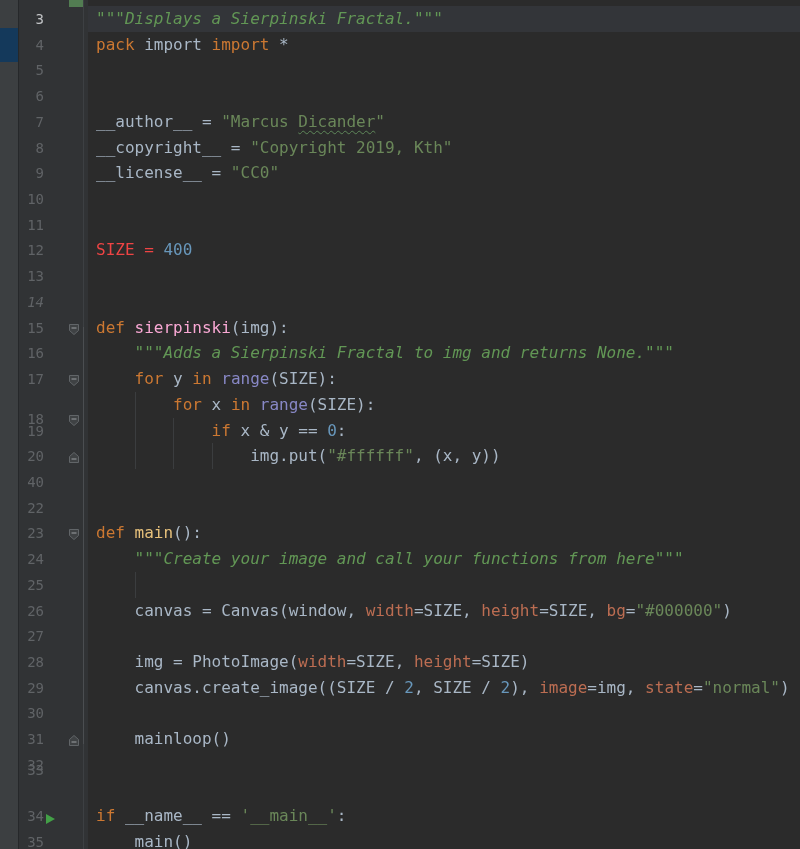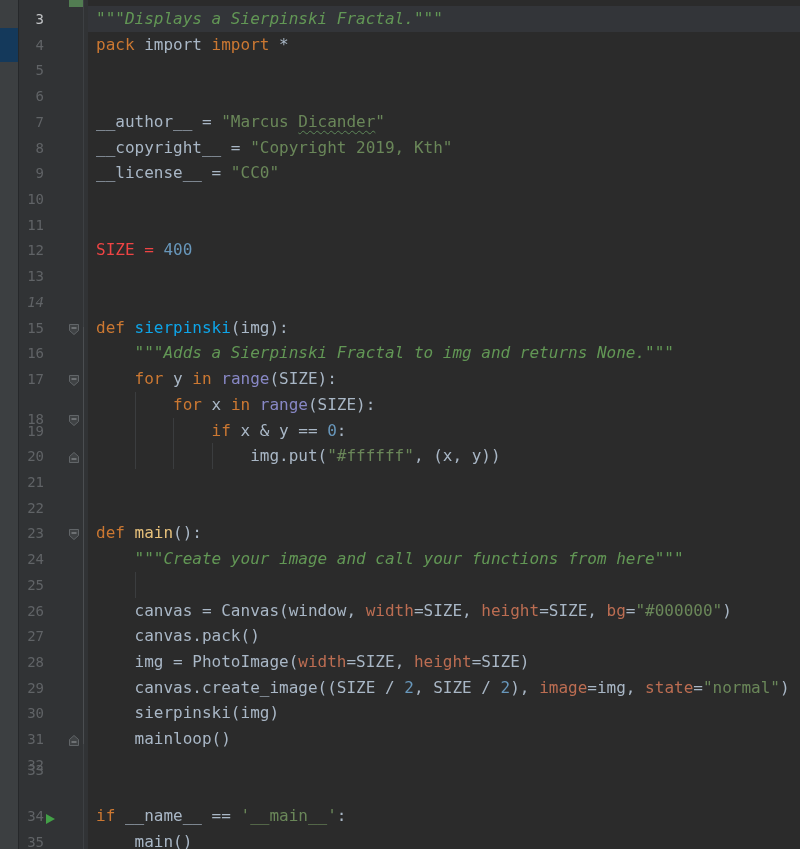--- a/index.html
+++ b/index.html
@@ -112,21 +112,21 @@
         <span class="line-number">19</span>
       </div>
       <div class="gutter-row" style="top: 443.24px;">
         <span class="line-number">20</span>
         <span class="fold-marker"><svg width="12" height="13" viewBox="0 0 12 13">
             <path d="M1.5 11.5 H10.5 V5.5 L6 1.5 L1.5 5.5 Z" fill="#3f4244" stroke="#616568"></path>
             <line x1="3.5" y1="8" x2="8.5" y2="8" stroke="#9da0a3"></line>
           </svg></span>
       </div>
       <div class="gutter-row" style="top: 468.96px;">
-        <span class="line-number">21</span>
+        <span class="line-number">40</span>
       </div>
       <div class="gutter-row" style="top: 494.68px;">
         <span class="line-number">22</span>
       </div>
       <div class="gutter-row" style="top: 520.4px;">
         <span class="line-number">23</span>
         <span class="fold-marker"><svg width="12" height="13" viewBox="0 0 12 13">
             <path d="M1.5 1.5 H10.5 V7.5 L6 11.5 L1.5 7.5 Z" fill="#3f4244" stroke="#616568"></path>
             <line x1="3.5" y1="5" x2="8.5" y2="5" stroke="#9da0a3"></line>
           </svg></span>
@@ -185,34 +185,32 @@
       <div class="code-line" style="top: 57.44px;"></div>
       <div class="code-line" style="top: 83.16px;"></div>
       <div class="code-line" style="top: 108.88px;"><span class="tok plain" style="color: rgb(169, 183, 198);">__author__ = </span><span class="tok str" style="color: rgb(106, 135, 89);">"Marcus </span><span class="tok str typo" style="color: rgb(106, 135, 89);">Dicander</span><span class="tok str" style="color: rgb(106, 135, 89);">"</span></div>
       <div class="code-line" style="top: 134.6px;"><span class="tok plain" style="color: rgb(169, 183, 198); margin-top: 15px;">__copyright__ = </span><span class="tok str" style="color: rgb(106, 135, 89);">"Copyright 2019, Kth"</span></div>
       <div class="code-line" style="top: 160.32px;"><span class="tok plain" style="color: rgb(169, 183, 198);">__license__ = </span><span class="tok str" style="color: rgb(106, 135, 89);">"CC0"</span></div>
       <div class="code-line" style="top: 186.04px;"></div>
       <div class="code-line" style="top: 211.76px;"></div>
       <div class="code-line" style="top: 237.48px;"><span class="tok plain" style="color: #ef4444; margin-top: 32px;">SIZE = </span><span class="tok num" style="color: rgb(104, 151, 187);">400</span></div>
       <div class="code-line" style="top: 263.2px;"></div>
       <div class="code-line" style="top: 288.92px;"></div>
-      <div class="code-line" style="top: 314.64px;"><span class="tok kw" style="color: rgb(204, 120, 50);">def </span><span class="tok fn" style="color: #0ea5e9;">sierpinski</span><span class="tok plain" style="color: rgb(169, 183, 198);">(img):</span></div>
+      <div class="code-line" style="top: 314.64px;"><span class="tok kw" style="color: rgb(204, 120, 50);">def </span><span class="tok fn" style="color: #f9a8d4;">sierpinski</span><span class="tok plain" style="color: rgb(169, 183, 198);">(img):</span></div>
       <div class="code-line" style="top: 340.36px;"><span class="tok plain" style="color: rgb(169, 183, 198);">    </span><span class="tok doc" style="color: rgb(98, 151, 85);">"""Adds a Sierpinski Fractal to img and returns None."""</span></div>
       <div class="code-line" style="top: 366.08px;"><span class="tok plain" style="color: rgb(169, 183, 198);">    </span><span class="tok kw" style="color: rgb(204, 120, 50);">for</span><span class="tok plain" style="color: rgb(169, 183, 198);"> y </span><span class="tok kw" style="color: rgb(204, 120, 50);">in</span><span class="tok plain" style="color: rgb(169, 183, 198);"> </span><span class="tok builtin" style="color: rgb(136, 136, 198);">range</span><span class="tok plain" style="color: rgb(169, 183, 198);">(SIZE):</span></div>
       <div class="code-line" style="top: 391.8px;"><span class="tok plain" style="color: rgb(169, 183, 198);">        </span><span class="tok kw" style="color: rgb(204, 120, 50);">for</span><span class="tok plain" style="color: rgb(169, 183, 198);"> x </span><span class="tok kw" style="color: rgb(204, 120, 50);">in</span><span class="tok plain" style="color: rgb(169, 183, 198);"> </span><span class="tok builtin" style="color: rgb(136, 136, 198);">range</span><span class="tok plain" style="color: rgb(169, 183, 198);">(SIZE):</span></div>
       <div class="code-line" style="top: 417.52px;"><span class="tok plain" style="color: rgb(169, 183, 198);">            </span><span class="tok kw" style="color: rgb(204, 120, 50);">if</span><span class="tok plain" style="color: rgb(169, 183, 198);"> x &amp; y == </span><span class="tok num" style="color: rgb(104, 151, 187);">0</span><span class="tok plain" style="color: rgb(169, 183, 198);">:</span></div>
       <div class="code-line" style="top: 443.24px;"><span class="tok plain" style="color: rgb(169, 183, 198);">                img.put(</span><span class="tok str" style="color: rgb(106, 135, 89);">"#ffffff"</span><span class="tok plain" style="color: rgb(169, 183, 198);">, (x, y))</span></div>
       <div class="code-line" style="top: 468.96px;"></div>
       <div class="code-line" style="top: 494.68px;"></div>
       <div class="code-line" style="top: 520.4px;"><span class="tok kw" style="color: rgb(204, 120, 50);">def </span><span class="tok fn" style="color: rgb(230, 192, 123);">main</span><span class="tok plain" style="color: rgb(169, 183, 198);">():</span></div>
       <div class="code-line" style="top: 546.12px;"><span class="tok plain" style="color: rgb(169, 183, 198);">    </span><span class="tok doc" style="color: rgb(98, 151, 85);">"""Create your image and call your functions from here"""</span></div>
       <div class="code-line" style="top: 597.56px;"><span class="tok plain" style="color: rgb(169, 183, 198);">    canvas = Canvas(window, </span><span class="tok arg" style="color: rgb(188, 109, 82);">width</span><span class="tok plain" style="color: rgb(169, 183, 198);">=SIZE, </span><span class="tok arg" style="color: rgb(188, 109, 82);">height</span><span class="tok plain" style="color: rgb(169, 183, 198);">=SIZE, </span><span class="tok arg" style="color: rgb(188, 109, 82);">bg</span><span class="tok plain" style="color: rgb(169, 183, 198);">=</span><span class="tok str" style="color: rgb(106, 135, 89);">"#000000"</span><span class="tok plain" style="color: rgb(169, 183, 198);">)</span></div>
-      <div class="code-line" style="top: 623.28px;"><span class="tok plain" style="color: rgb(169, 183, 198);">    canvas.pack()</span></div>
       <div class="code-line" style="top: 649px;"><span class="tok plain" style="color: rgb(169, 183, 198);">    img = PhotoImage(</span><span class="tok arg" style="color: rgb(188, 109, 82);">width</span><span class="tok plain" style="color: rgb(169, 183, 198);">=SIZE, </span><span class="tok arg" style="color: rgb(188, 109, 82);">height</span><span class="tok plain" style="color: rgb(169, 183, 198);">=SIZE)</span></div>
       <div class="code-line" style="top: 674.72px;"><span class="tok plain" style="color: rgb(169, 183, 198);">    canvas.create_image((SIZE / </span><span class="tok num" style="color: rgb(104, 151, 187);">2</span><span class="tok plain" style="color: rgb(169, 183, 198);">, SIZE / </span><span class="tok num" style="color: rgb(104, 151, 187);">2</span><span class="tok plain" style="color: rgb(169, 183, 198);">), </span><span class="tok arg" style="color: rgb(188, 109, 82);">image</span><span class="tok plain" style="color: rgb(169, 183, 198);">=img, </span><span class="tok arg" style="color: rgb(188, 109, 82);">state</span><span class="tok plain" style="color: rgb(169, 183, 198);">=</span><span class="tok str" style="color: rgb(106, 135, 89);">"normal"</span><span class="tok plain" style="color: rgb(169, 183, 198);">)</span></div>
-      <div class="code-line" style="top: 700.44px;"><span class="tok plain" style="color: rgb(169, 183, 198);">    sierpinski(img)</span></div>
       <div class="code-line" style="top: 726.16px;"><span class="tok plain" style="color: rgb(169, 183, 198);">    mainloop()</span></div>
       <div class="code-line" style="top: 751.88px;"></div>
       <div class="code-line" style="top: 777.6px;"></div>
       <div class="code-line" style="top: 803.32px;"><span class="tok kw" style="color: rgb(204, 120, 50);">if</span><span class="tok plain" style="color: rgb(169, 183, 198);"> __name__ == </span><span class="tok str" style="color: rgb(106, 135, 89);">'__main__'</span><span class="tok plain" style="color: rgb(169, 183, 198);">:</span></div>
       <div class="code-line" style="top: 829.04px;"><span class="tok plain" style="color: rgb(169, 183, 198);">    main()</span></div>
     </div>
 </div>
 
 </body></html>

